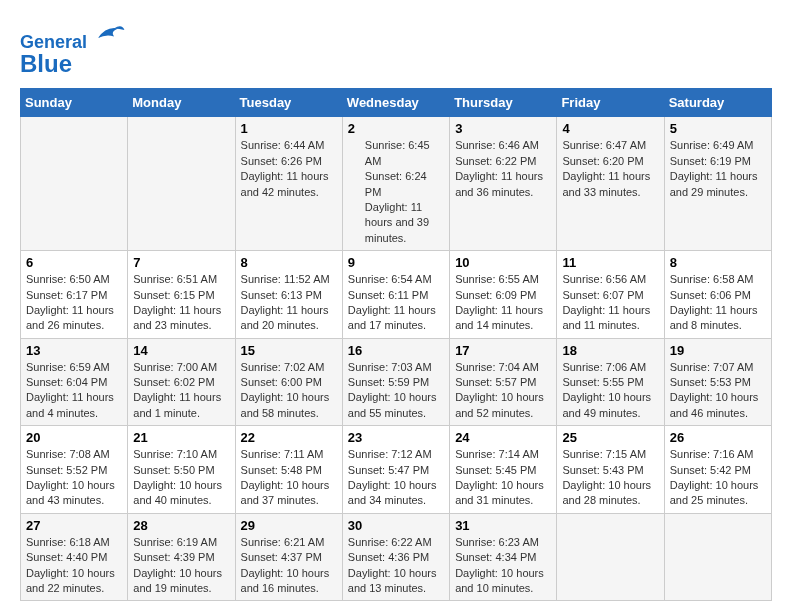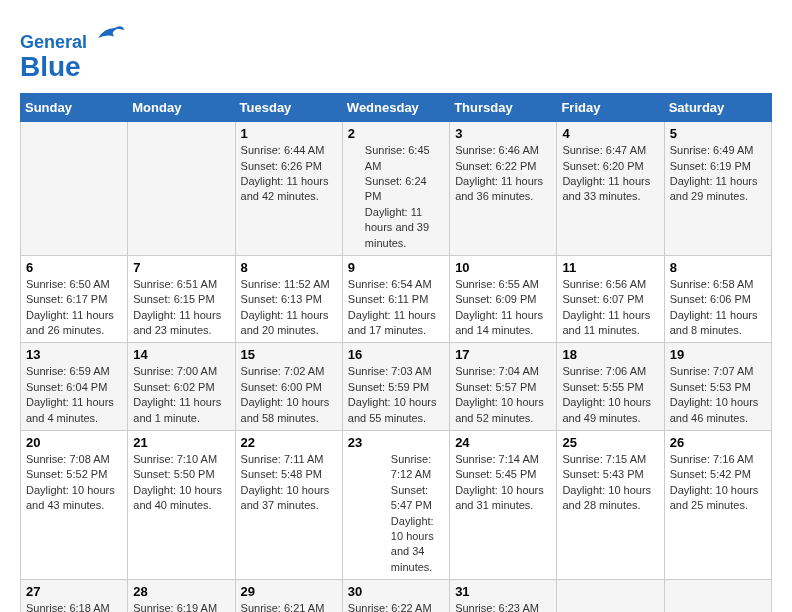--- a/index.html
+++ b/index.html
@@ -92,21 +92,21 @@
 <div class="header">
   <div class="logo">
     <div>
       <div class="logo-text">
         <span>General</span>
         <svg class="logo-bird" viewBox="0 0 40 30" fill="none" xmlns="http://www.w3.org/2000/svg">
           <path d="M5 20 Q15 5 30 8 Q20 12 25 18 Q15 15 5 20Z" fill="#1a6bbf"></path>
           <path d="M25 8 Q35 2 38 10 Q32 8 25 8Z" fill="#1a6bbf"></path>
         </svg>
       </div>
-      <div class="logo-text" style="color:#1a6bbf; font-size:28px; margin-top:-4px;">Blue</div>
+      <div class="logo-text" style="color:#1a6bbf; font-size:24px; margin-top:-4px;">Blue</div>
     </div>
   </div>
   <div class="title-block">
   </div>
 </div>
 
 <table>
   <thead>
     <tr>
     <th>Sunday</th>
@@ -255,21 +255,21 @@
 Daylight: 10 hours and 40 minutes.</div>
         </td>
         <td>
           <span class="day-number">22</span>
           <div class="day-info" style="white-space: pre-line;">Sunrise: 7:11 AM
 Sunset: 5:48 PM
 Daylight: 10 hours and 37 minutes.</div>
         </td>
         <td>
           <span class="day-number">23</span>
-          <div class="day-info" style="white-space: pre-line; margin-left: 43px;">Sunrise: 7:12 AM
+          <div class="day-info" style="white-space: pre-line;">Sunrise: 7:12 AM
 Sunset: 5:47 PM
 Daylight: 10 hours and 34 minutes.</div>
         </td>
         <td>
           <span class="day-number">24</span>
           <div class="day-info" style="white-space: pre-line;">Sunrise: 7:14 AM
 Sunset: 5:45 PM
 Daylight: 10 hours and 31 minutes.</div>
         </td>
         <td>

